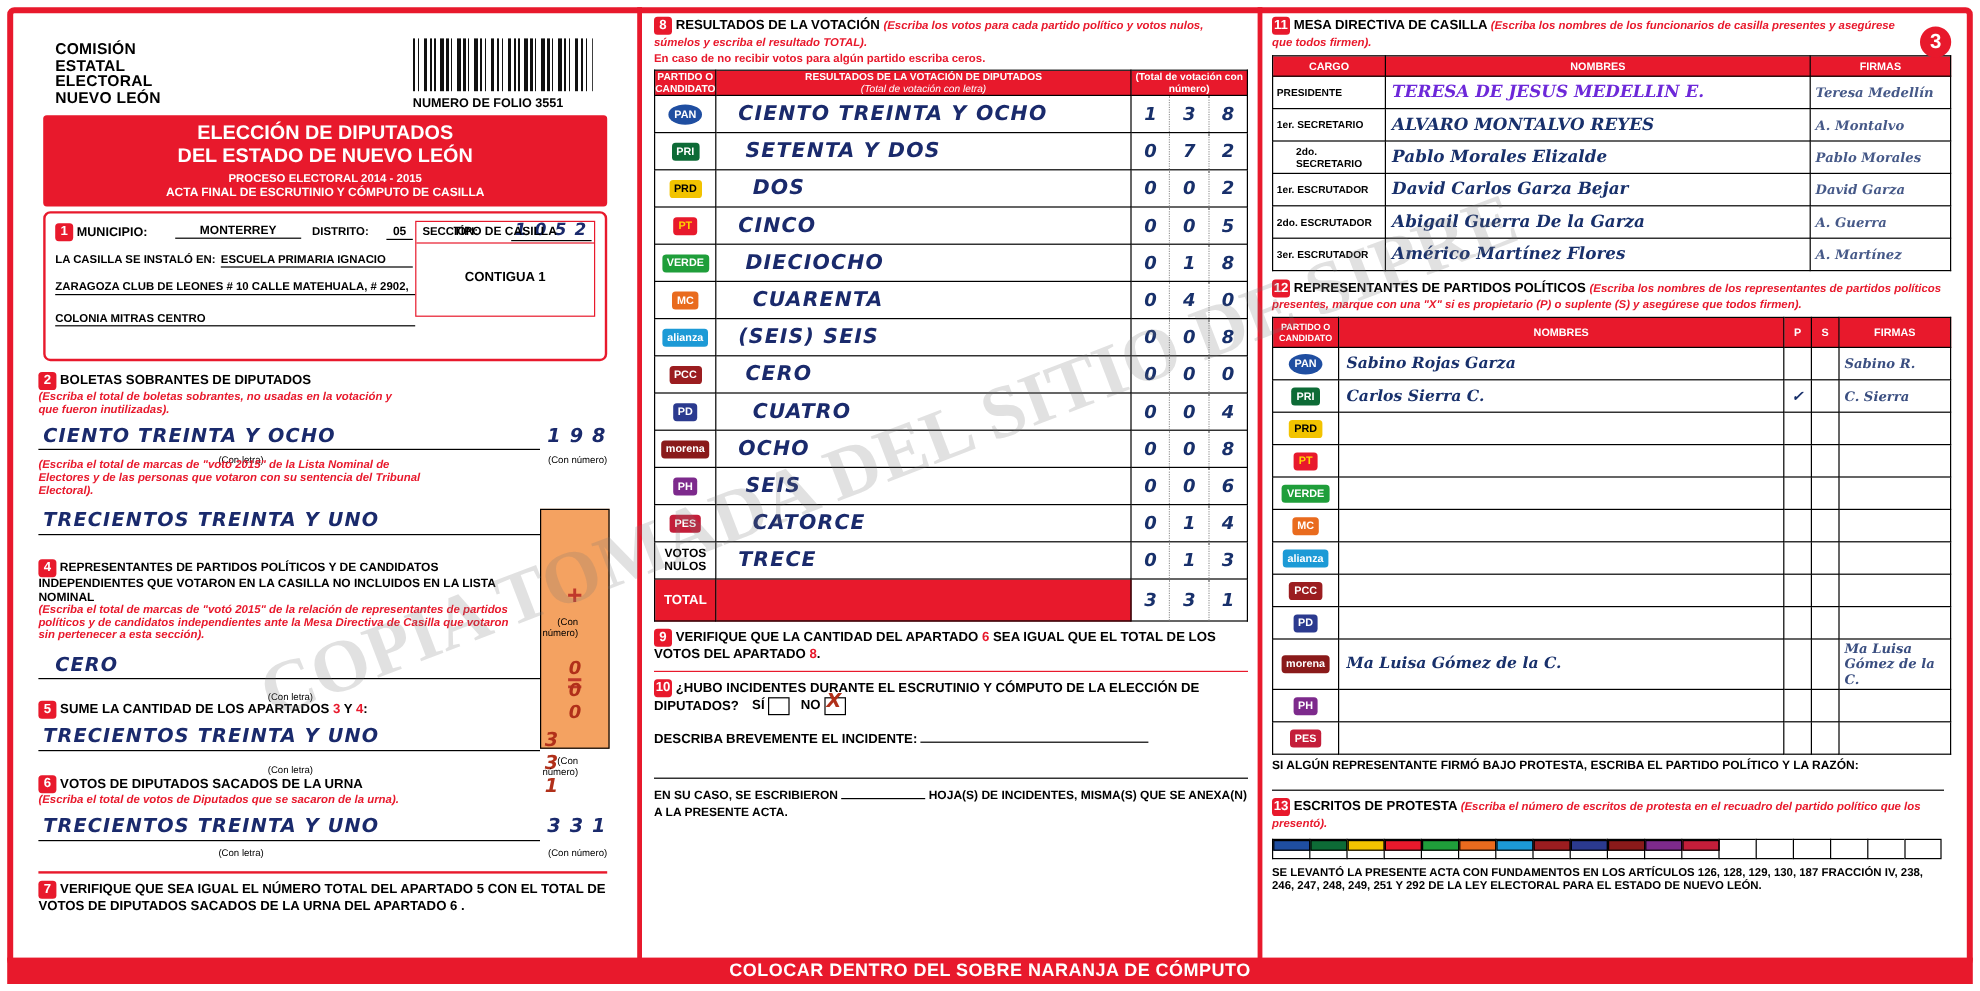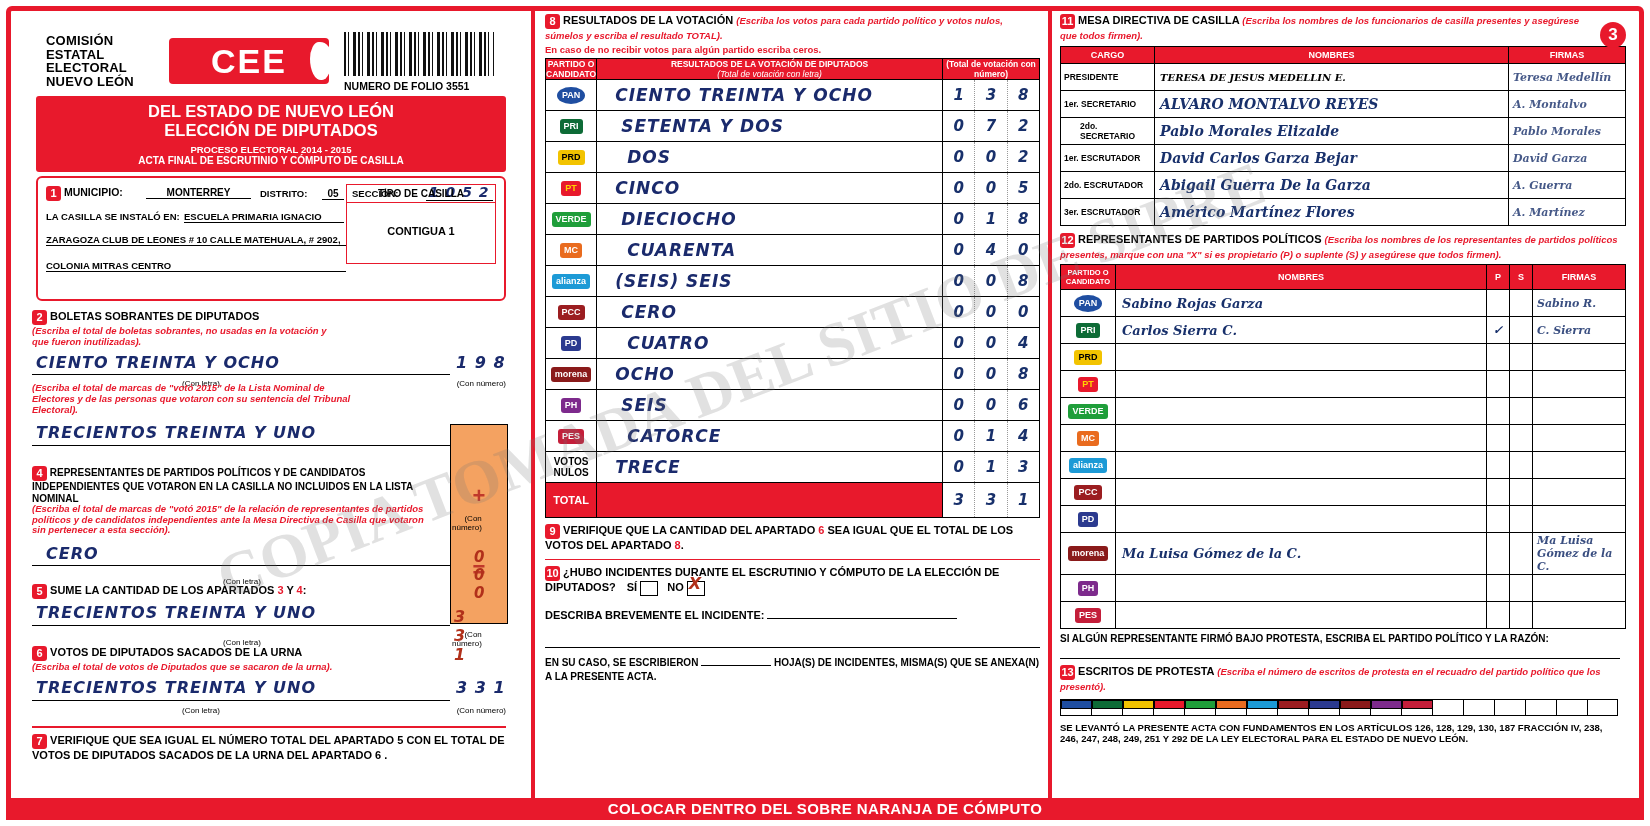--- a/index.html
+++ b/index.html
@@ -70,28 +70,27 @@
   <div class="colsep" style="left:531px;height:794px;"></div>
   <div class="colsep" style="left:1048px;height:794px;"></div>
 
   <div id="left">
     <div class="comision">
       <div>COMISIÓN</div>
       <div>ESTATAL</div>
       <div>ELECTORAL</div>
       <div>NUEVO LEÓN</div>
     </div>
-    <div class="cee-logo">CEE</div>
     <div class="cee-state"></div>
     <div class="barcode"></div>
     <div class="folio">NUMERO DE FOLIO 3551</div>
 
     <div class="redhead">
+      <div class="l1">ELECCIÓN DE DIPUTADOS</div>
       <div class="l1">DEL ESTADO DE NUEVO LEÓN</div>
-      <div class="l1">ELECCIÓN DE DIPUTADOS</div>
       <div class="l2">PROCESO ELECTORAL  2014 - 2015</div>
       <div class="l3">ACTA FINAL DE ESCRUTINIO Y CÓMPUTO DE CASILLA</div>
     </div>
 
     <div class="muni-box">
       <div style="position:absolute;left:8px;top:8px;font-size:10.5px;font-weight:bold;">
         <span class="numbox">1</span>
         <span>MUNICIPIO:</span>
       </div>
       <div style="position:absolute;left:108px;top:9px;width:105px;font-size:10px;font-weight:bold;text-align:center;border-bottom:1px solid #000;">MONTERREY</div>
@@ -443,21 +442,21 @@
           <tr>
         <td class="mhdr" style="width:84px;">CARGO</td>
         <td class="mhdr">NOMBRES</td>
         <td class="mhdr" style="width:110px;">FIRMAS</td>
       </tr>
       </tbody>
         <tbody id="mesa-rows">
           <tr>
             <td style="font-size:8.5px;font-weight:bold;padding:2px 3px;height:22px;">PRESIDENTE</td>
             <td>
-              <div class="hand2" style="font-size:10px;padding-left:4px;color:#000000;">TERESA DE JESUS MEDELLIN E.</div>
+              <div class="hand2" style="font-size:14px;padding-left:4px;color:#6d28d9;">TERESA DE JESUS MEDELLIN E.</div>
             </td>
             <td>
               <div class="hand2" style="font-size:11px;padding-left:3px;color:#18306b;opacity:.8;">Teresa Medellín</div>
             </td>
           </tr>
           <tr>
             <td style="font-size:8.5px;font-weight:bold;padding:2px 3px;height:22px;">1er. SECRETARIO</td>
             <td>
               <div class="hand2" style="font-size:14px;padding-left:4px;color:#18306b;">ALVARO MONTALVO REYES</div>
             </td>

